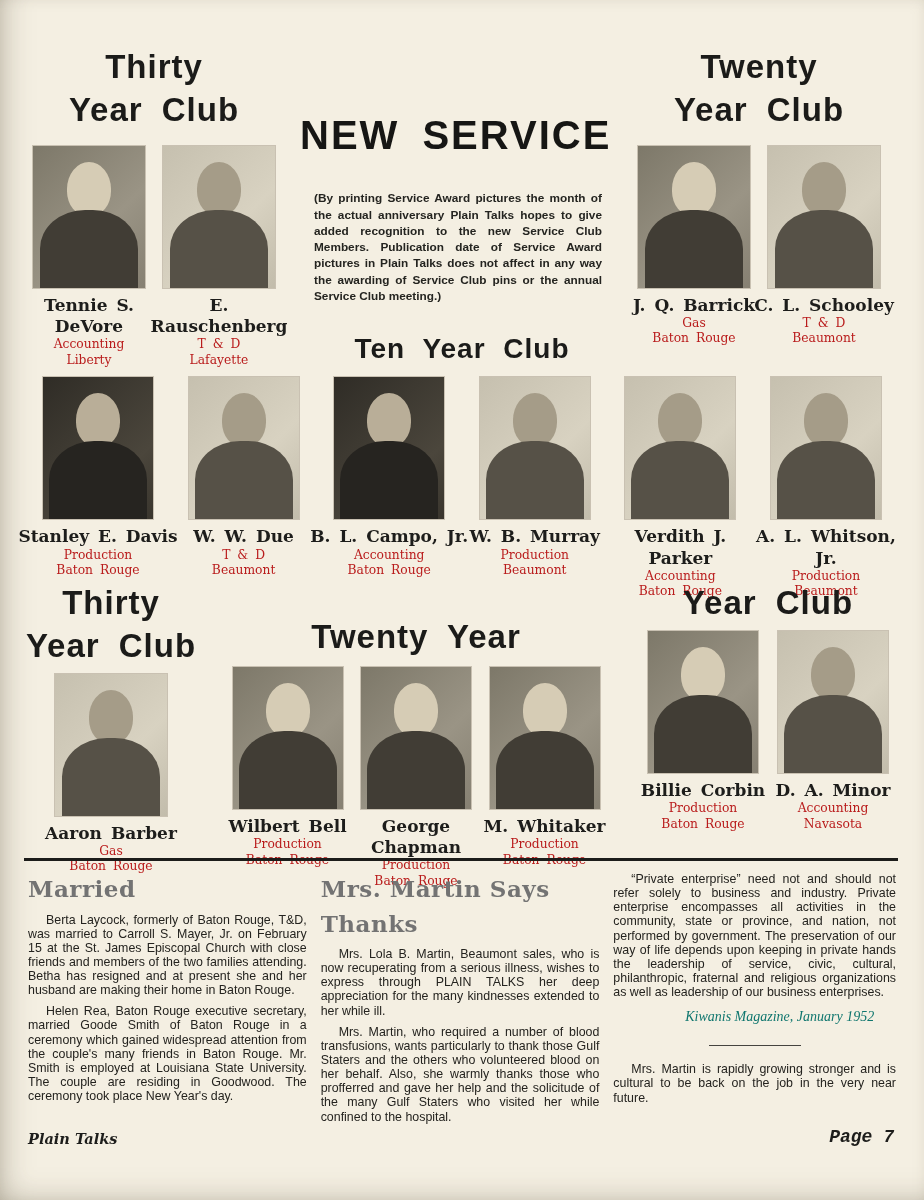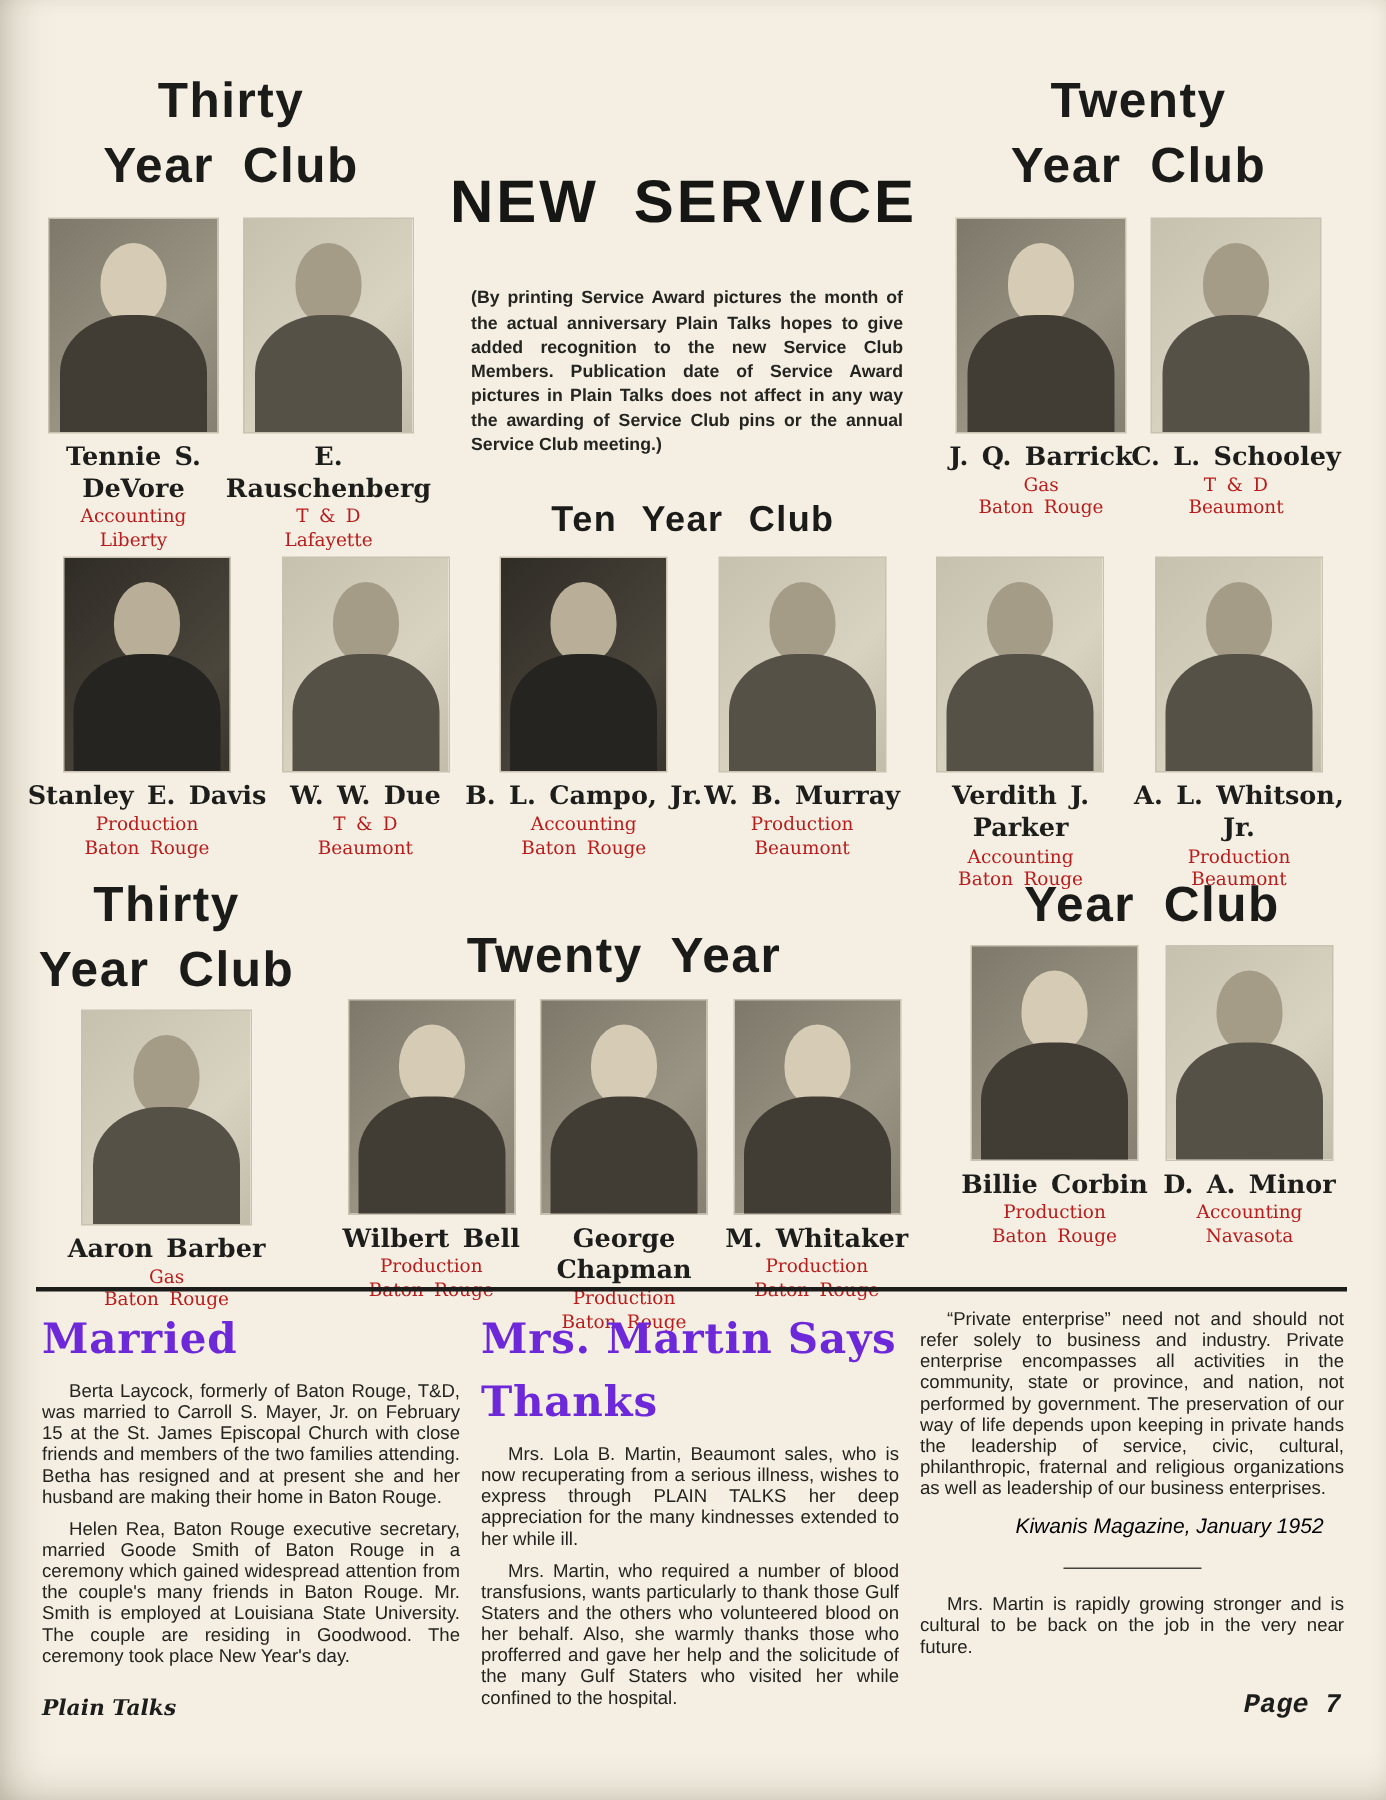--- a/index.html
+++ b/index.html
@@ -39,21 +39,21 @@
   
   #g0{left:28px;top:46px;width:252px}
   #g1{left:634px;top:46px;width:250px}
   #g2{left:28px;top:331px;width:868px}
   #g3{left:16px;top:582px;width:190px}
   #g4{left:228px;top:616px;width:376px}
   #g5{left:646px;top:582px;width:244px}
   #g0 .group-heading,#g1 .group-heading{margin-bottom:14px;}
   #g0 .member,#g1 .member{width:118px;}
   #g0 .member + .member,#g1 .member + .member{margin-left:12px;}
-  #g2 .group-heading{font-size:24px;margin-bottom:10px;}
+  #g2 .group-heading{font-size:28px;margin-bottom:10px;}
   #g2 .member-row{justify-content:space-between;}
   #g2 .member{width:140px;}
   #g2 .photo{width:110px;}
   #g3 .group-heading,#g5 .group-heading{margin-bottom:6px;}
   #g3 .member{width:126px;}
   #g4 .group-heading{margin-bottom:8px;}
   #g4 .member-row,#g5 .member-row{justify-content:space-between;}
   #g4 .member{width:119px;}
   #g5 .member{width:114px;}
   #g5 .photo,#g4 .photo{width:110px;}
@@ -70,28 +70,28 @@
     font-size:11.8px;line-height:1.38;text-align:justify;color:#242420;
   }
   
   .rule{position:absolute;left:24px;right:26px;top:858px;height:3px;background:#1c1c1a;}
   .articles{position:absolute;left:28px;top:872px;width:868px;display:flex;}
   .col{width:280px;}
   .col + .col{margin-left:14px;}
   .col3{width:284px;margin-left:16px;}
   .art-heading{
     font-family:"DejaVu Serif", serif;font-weight:700;
-    font-size:28px;line-height:1.5;letter-spacing:.5px;color:#6d28d9;
+    font-size:23px;line-height:1.5;letter-spacing:.5px;color:#737373;
     margin:0 0 6px 0;
   }
   .body-text{font-family:Liberation Sans, sans-serif;font-size:12.4px;line-height:1.14;
     text-align:justify;color:#24231f;margin:0 0 7px 0;}
   .body-text.indent{text-indent:18px;}
-  .attribution{font-family:Liberation Sans, sans-serif;font-style:italic;
-    font-size:14px;text-align:center;padding-left:50px;margin:10px 0 0 0;color:#000000;}
+  .attribution{font-family:Liberation Serif, serif;font-style:italic;
+    font-size:14px;text-align:center;padding-left:50px;margin:10px 0 0 0;color:#0f766e;}
   .divider{width:92px;border-top:1.5px solid #45443f;margin:20px auto 16px;}
   
   .footer-left{position:absolute;left:28px;top:1130px;
     font-family:"DejaVu Serif", serif;font-weight:700;font-style:italic;font-size:14.5px;}
   .footer-right{position:absolute;right:30px;top:1127px;
     font-family:Liberation Mono, monospace;font-weight:700;font-style:italic;font-size:18px;}
 </style>
 </head>
 <body>
 

